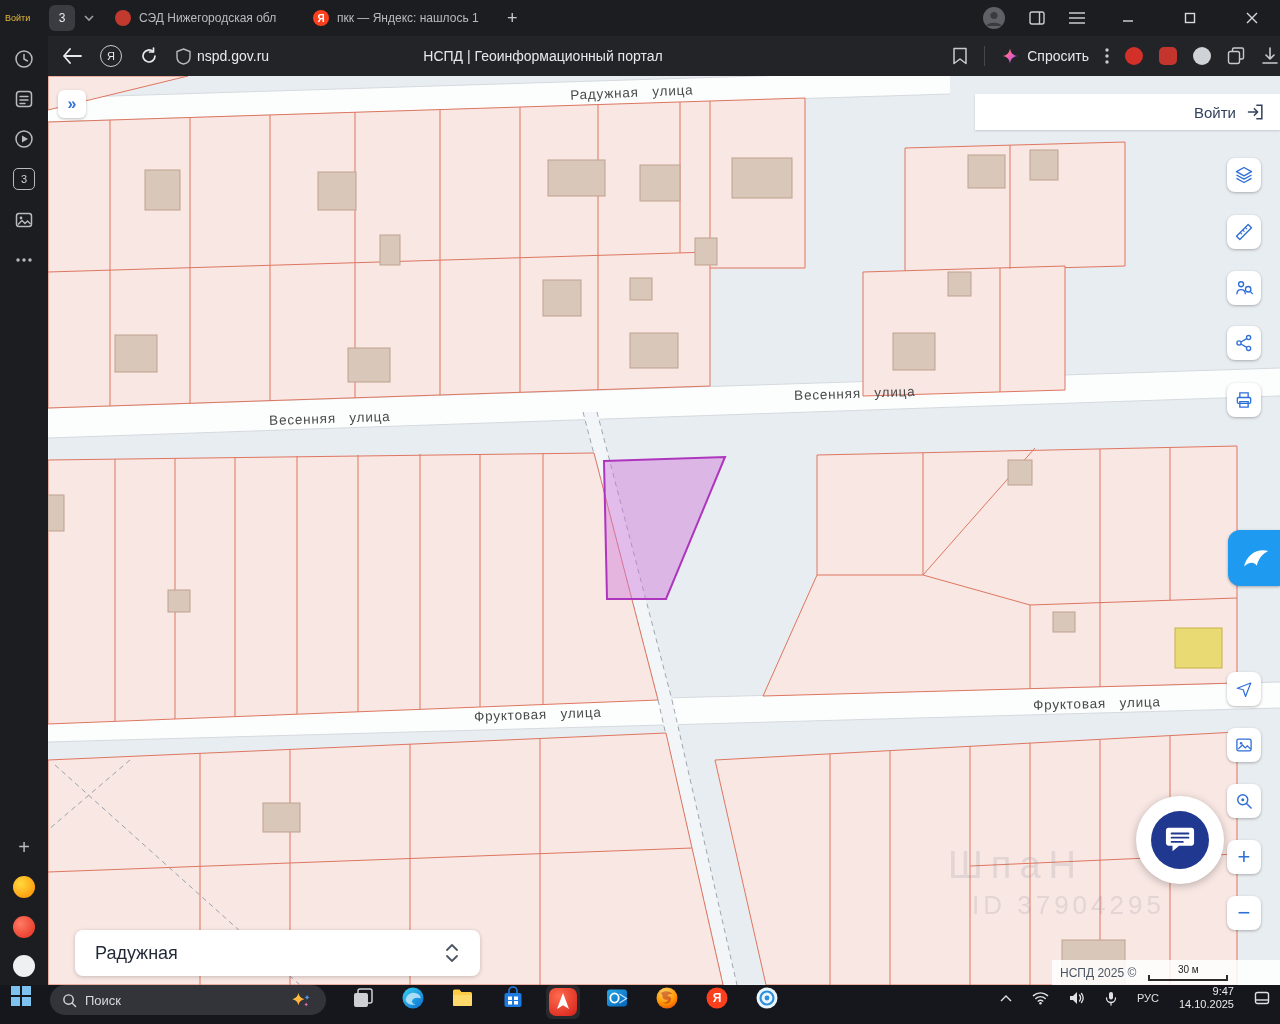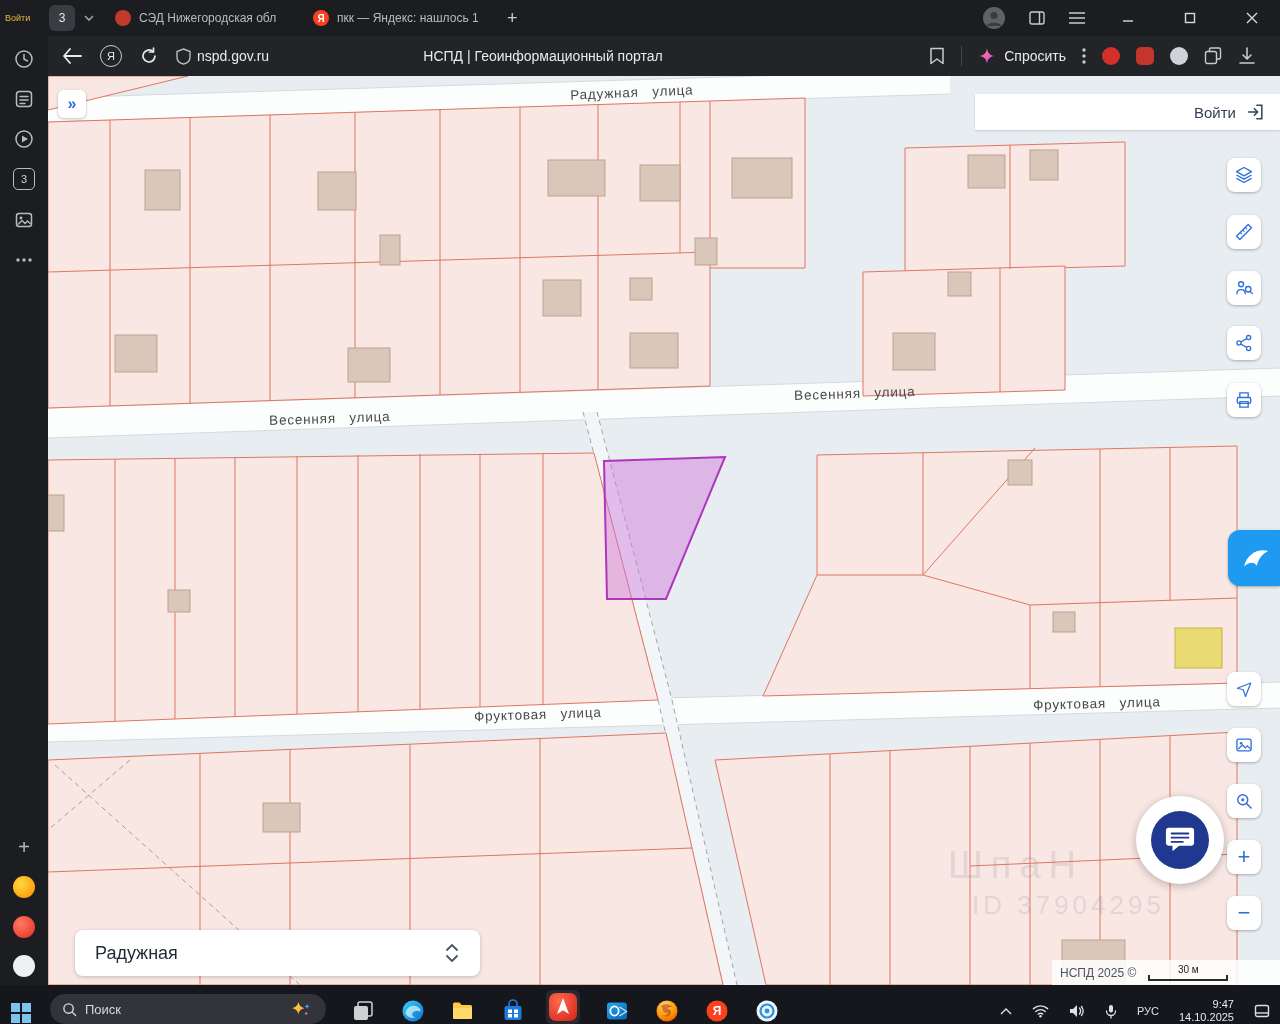--- a/index.html
+++ b/index.html
@@ -26,21 +26,21 @@
   .tb-right{margin-left:auto;display:flex;align-items:center;gap:22px;padding-right:8px}
   .winbtn{width:40px;display:flex;justify-content:center}
 
   
   .toolbar{position:absolute;top:36px;left:48px;width:1232px;height:40px;background:#232428;
     display:flex;align-items:center;padding-left:14px;gap:18px;color:#e8e9ea}
   .yacirc{width:22px;height:22px;border-radius:50%;border:1.5px solid #c9cacd;color:#e8e9ea;
     font-size:11px;display:flex;align-items:center;justify-content:center}
   .urlbox{display:flex;align-items:center;gap:6px;font-size:14px}
   .page-title{position:absolute;left:495px;transform:translateX(-50%);font-size:14px;color:#e8e9ea;white-space:nowrap}
-  .tool-right{margin-left:auto;display:flex;align-items:center;gap:16px;padding-right:24px}
+  .tool-right{margin-left:auto;display:flex;align-items:center;gap:16px;padding-right:1px}
   .ask{display:flex;align-items:center;gap:8px;font-size:14px;color:#e8e9ea}
   .extred1{width:18px;height:18px;border-radius:50%;background:#d3302a}
   .extred2{width:18px;height:18px;border-radius:5px;background:#c4352e}
   .extgray{width:18px;height:18px;border-radius:50%;background:#cfd2d6}
   .vdiv{width:1px;height:20px;background:#45464c}
 
   
   .sidebar{position:absolute;top:36px;left:0;width:48px;height:949px;background:#1c1d21}
   .sb{position:absolute;left:13px;width:22px;height:22px;display:flex;align-items:center;justify-content:center;color:#b9babf}
   .sbbadge{border:1.5px solid #b9babf;border-radius:5px;font-size:11px;color:#cfd0d4}
@@ -72,21 +72,21 @@
   .legend .lchev{margin-left:auto}
   .scale-chip{position:absolute;left:1004px;top:884px;width:236px;height:25px;background:rgba(255,255,255,.85);
     display:flex;align-items:center;gap:12px;padding:0 8px}
   .attrib{font-size:12px;color:#4b5563;white-space:nowrap}
   .scale{display:flex;flex-direction:column;align-items:center}
   .scale .slabel{font-size:10px;color:#222;line-height:10px}
   .scale .sbar{width:80px;height:6px;border:2px solid #2b2b2b;border-top:none}
 
   
   .taskbar{position:absolute;top:985px;left:0;width:1280px;height:39px;background:#16171c;
-    display:flex;align-items:flex-end;padding-left:10px;color:#dfe0e3}
+    display:flex;align-items:flex-start;padding-left:10px;color:#dfe0e3}
   .search-pill{margin-left:18px;width:276px;height:30px;border-radius:15px;background:#33343a;
     display:flex;align-items:center;gap:8px;padding:0 12px;font-size:13px;color:#d8d9dd}
   .tbicon{width:26px;height:26px;margin-left:24px;display:flex;align-items:center;justify-content:center;flex:none}
   .tbicon.active{width:34px;height:34px;margin-left:20px;background:rgba(255,255,255,.08);border-radius:6px}
   .tray{margin-left:auto;display:flex;align-items:center;gap:20px;padding-right:10px}
   .lang{font-size:11px}
   .clock{text-align:right;font-size:11px;line-height:13px;color:#e8e9eb}
   svg{display:block}
 </style>
 </head>

